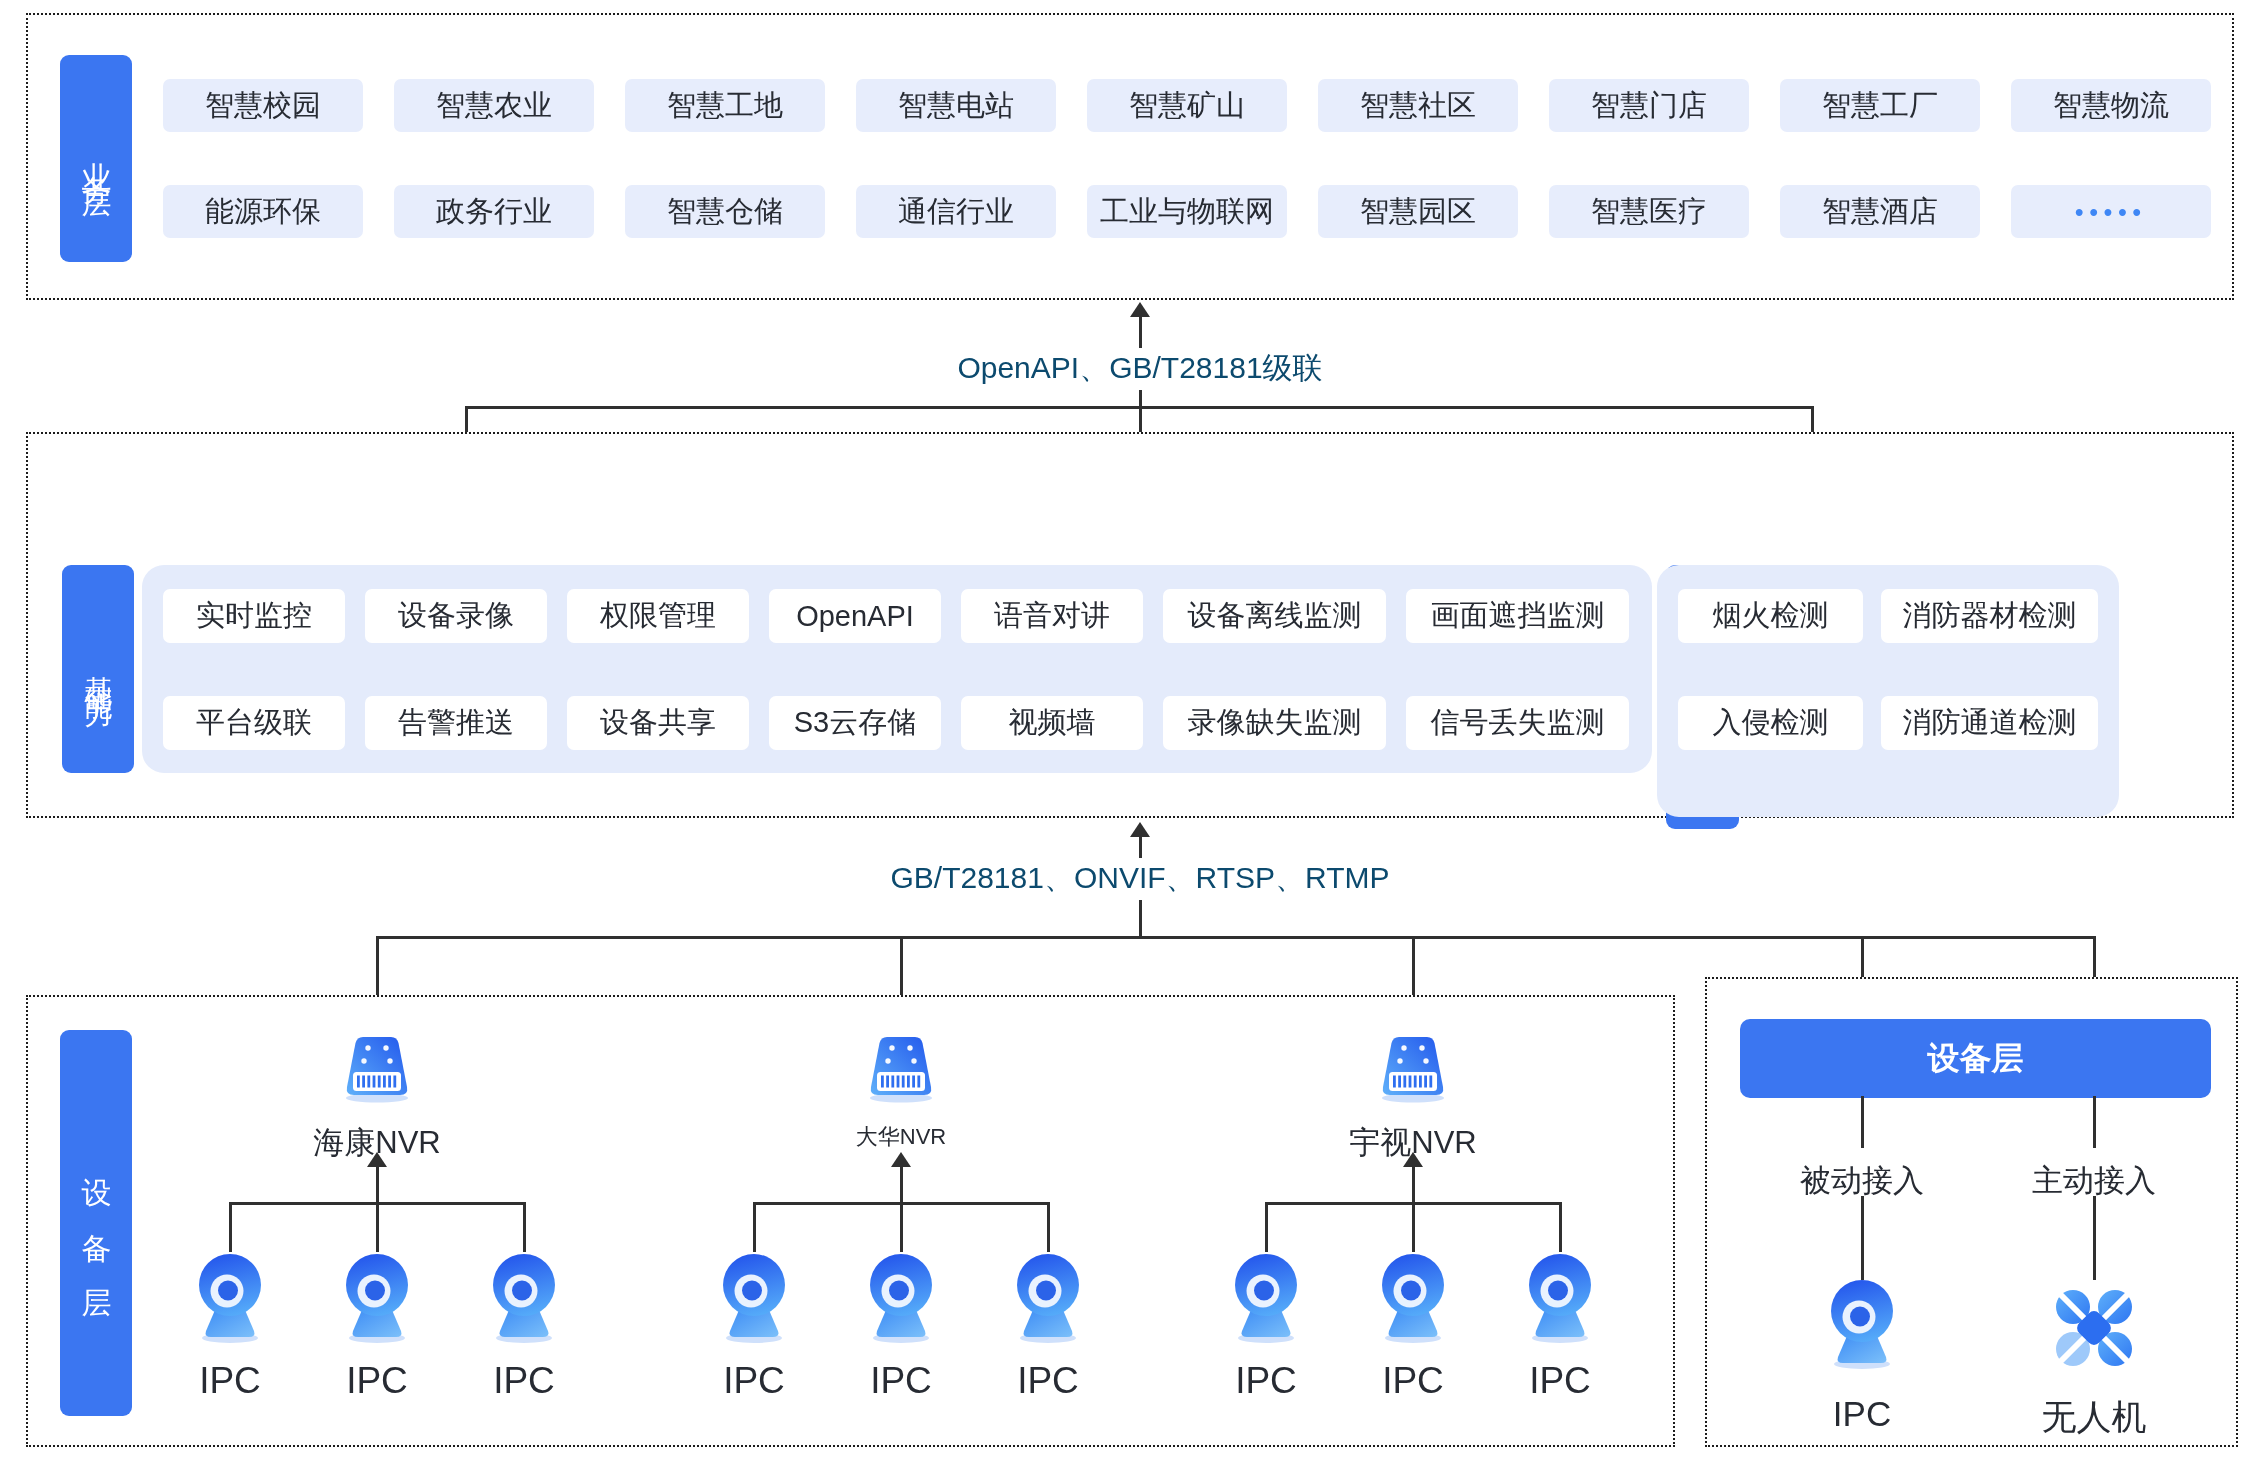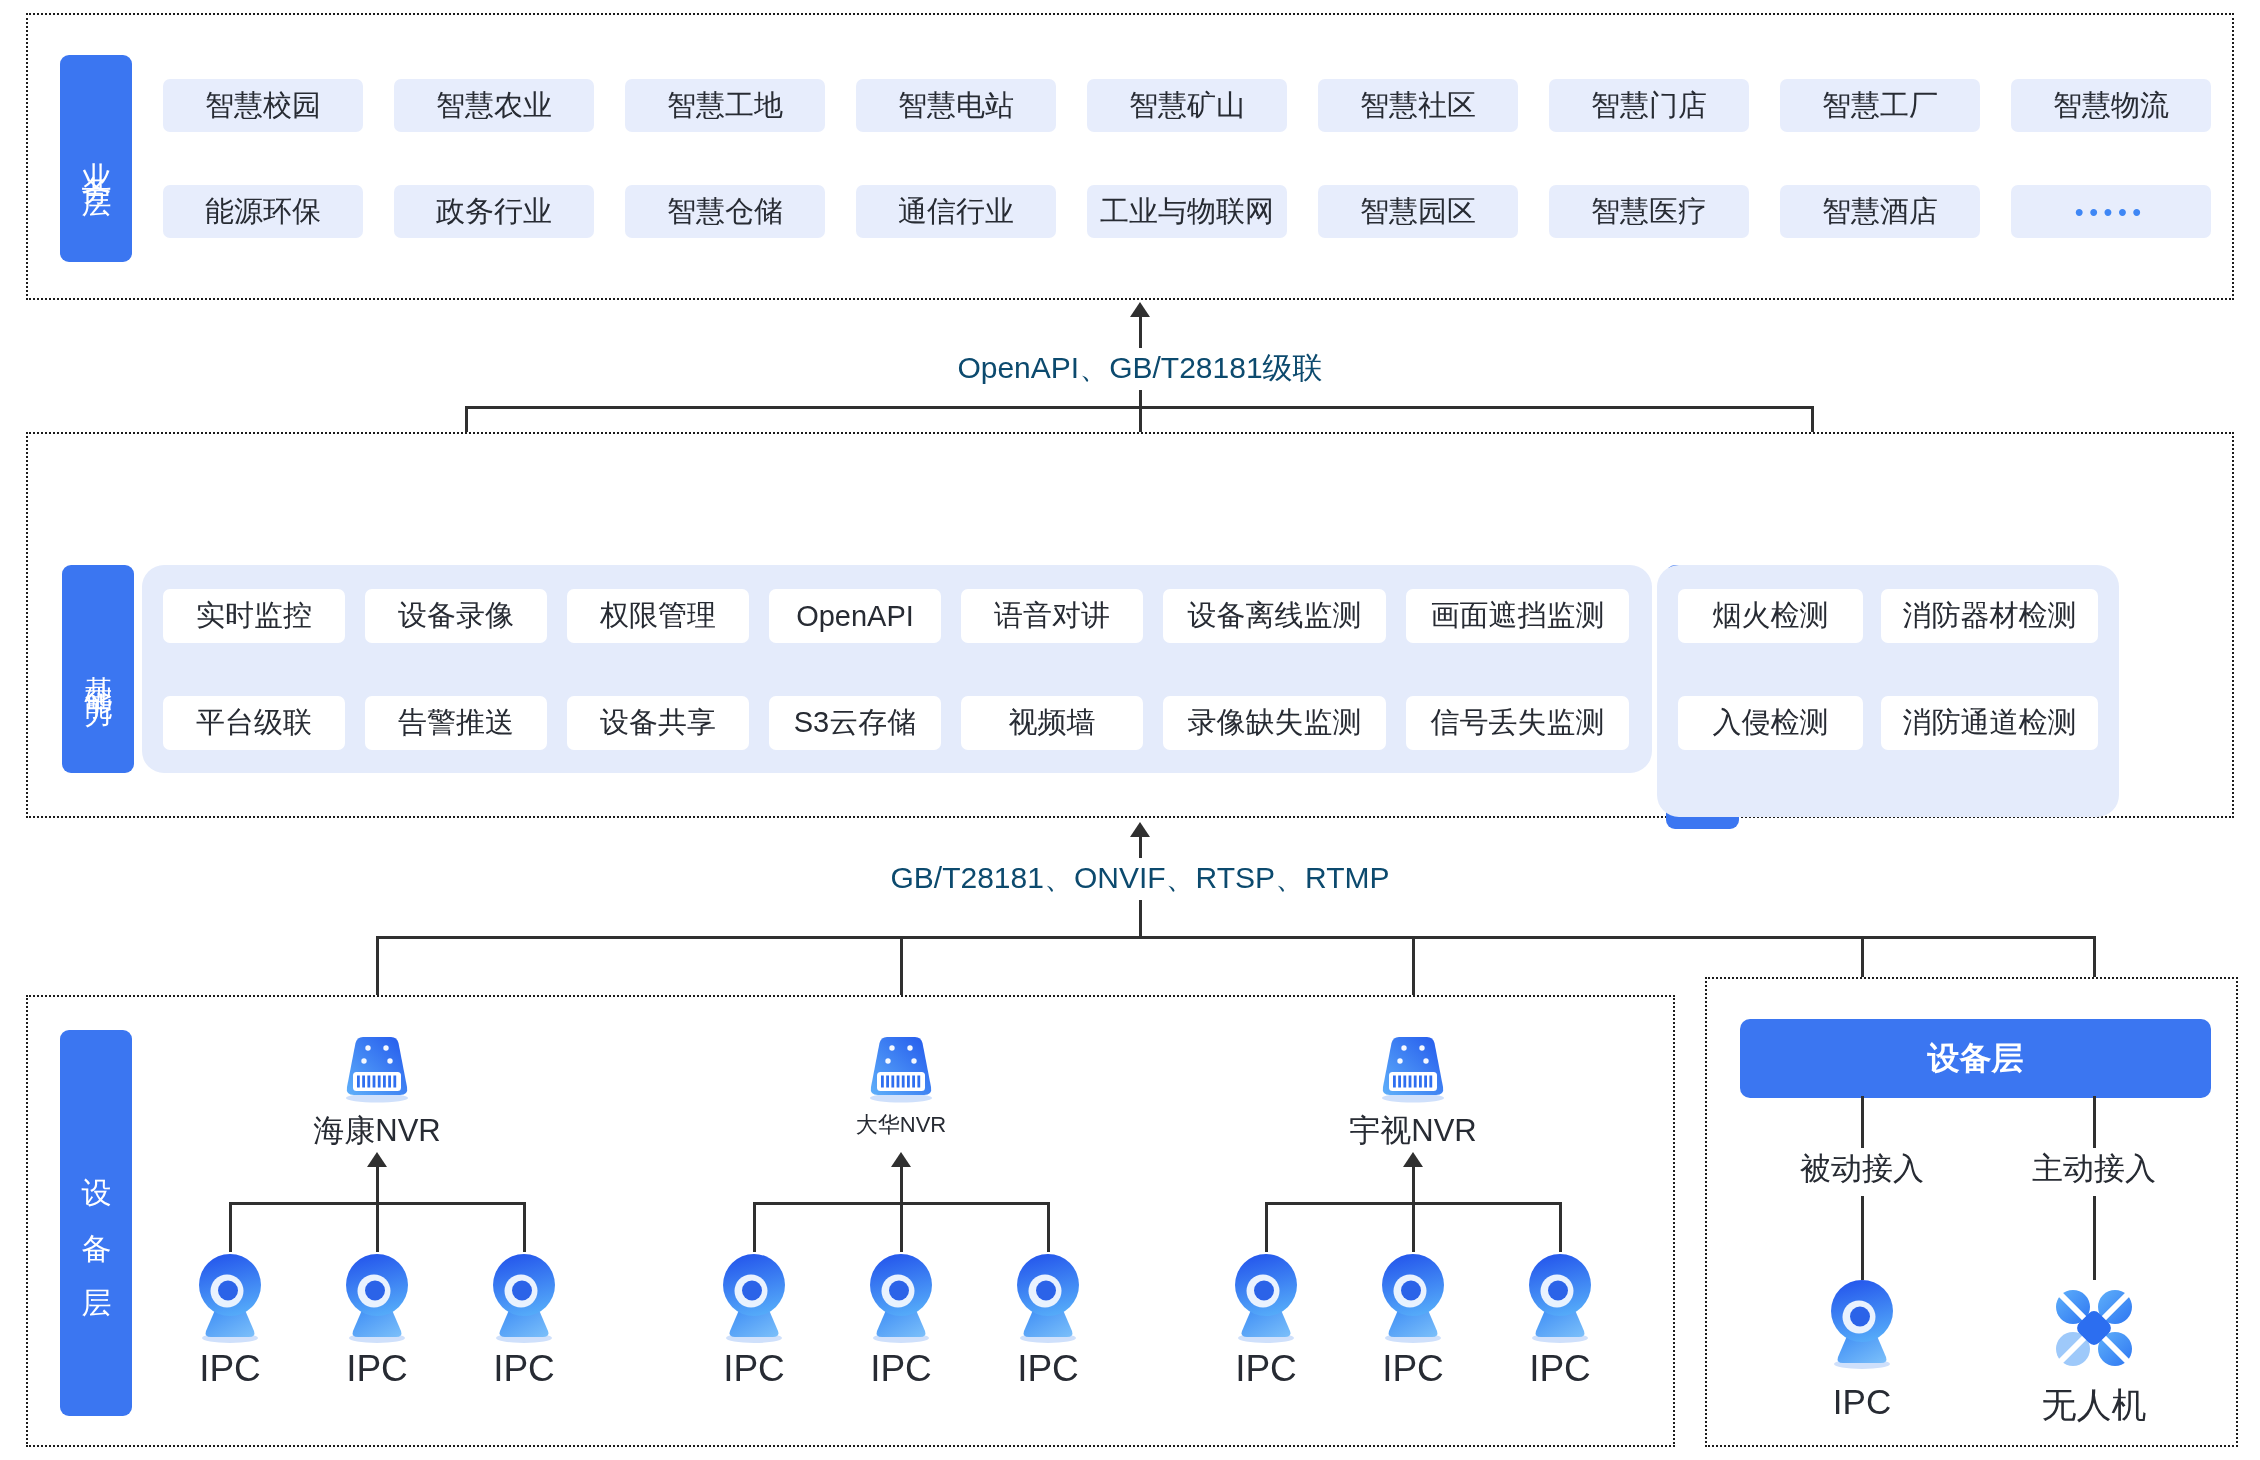--- a/index.html
+++ b/index.html
@@ -18,21 +18,21 @@
           justify-content:center; font-size:29px; color:#272b33; font-weight:500; white-space:nowrap; }
   .wchip { background:#ffffff; border-radius:7px; display:flex; align-items:center;
            justify-content:center; font-size:29px; color:#272b33; font-weight:500; white-space:nowrap; }
   .dots-chip { color:#3f87f5; font-size:24px; letter-spacing:6px; font-weight:700; }
   .vline { position:absolute; width:3px; background:#303030; }
   .hline { position:absolute; height:3px; background:#303030; }
   .arr-up { position:absolute; width:0; height:0; border-left:10px solid transparent;
             border-right:10px solid transparent; border-bottom:15px solid #303030; }
   .conn-label { position:absolute; transform:translateX(-50%); background:#fff; padding:0 18px;
                 font-size:30px; line-height:40px; color:#0c4a6e; white-space:nowrap; font-weight:500; }
-  .lbl { position:absolute; text-align:center; color:#272b33; white-space:nowrap; }
+  .lbl { position:absolute; text-align:center; color:#272b33; white-space:nowrap;margin-top:12px; }
   .icon { position:absolute; }
 </style>
 </head>
 <body>
 
 <svg width="0" height="0" style="position:absolute">
   <defs>
     <linearGradient id="gradNvr" x1="0%" y1="100%" x2="100%" y2="0%">
       <stop offset="0%" stop-color="#5fb0fa"></stop>
         <stop offset="100%" stop-color="#2257ec"></stop>

